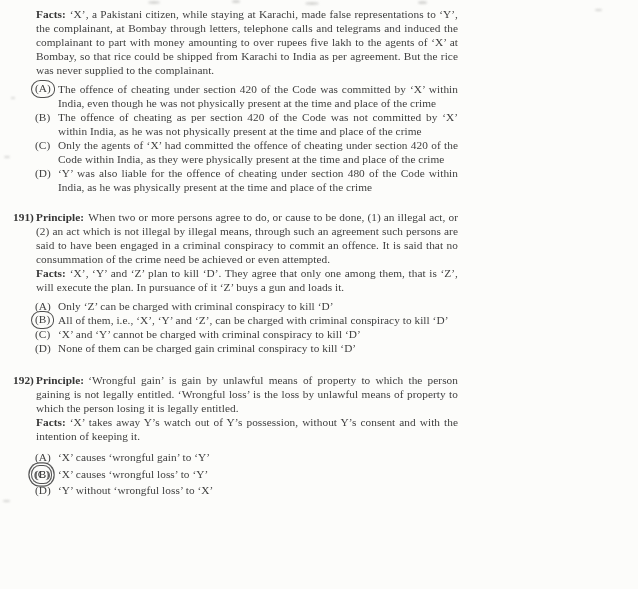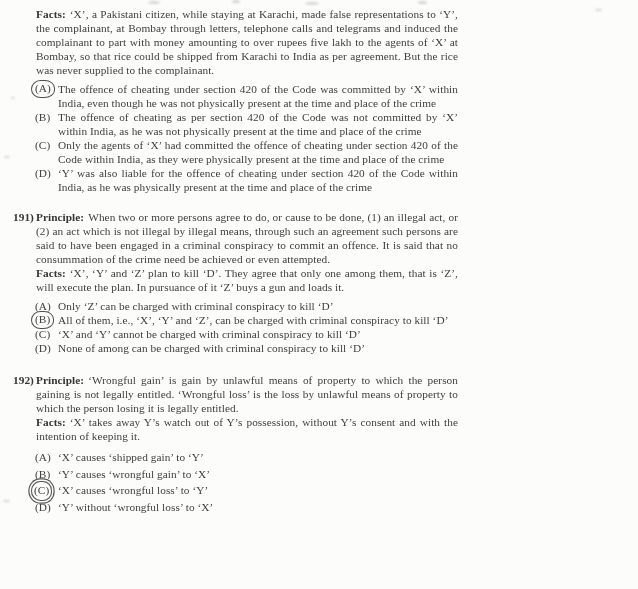--- a/index.html
+++ b/index.html
@@ -81,21 +81,21 @@
         <p class="opt">
           <span class="optlabel">(B)</span>
           <span class="opttext">The offence of cheating as per section 420 of the Code was not committed by ‘X’ within India, as he was not physically present at the time and place of the crime</span>
         </p>
         <p class="opt">
           <span class="optlabel">(C)</span>
           <span class="opttext">Only the agents of ‘X’ had committed the offence of cheating under section 420 of the Code within&nbsp;India, as they were physically present at the time and place of the crime</span>
         </p>
         <p class="opt">
           <span class="optlabel">(D)</span>
-          <span class="opttext">‘Y’ was also liable for the offence of cheating under section 420 of the Code within India, as he was physically present at the time and place of the crime</span>
+          <span class="opttext">‘Y’ was also liable for the offence of cheating under section 480 of the Code within India, as he was physically present at the time and place of the crime</span>
         </p>
       </div>
     </div>
 
     <div class="qblock q191">
       <span class="qnum">191)</span>
       <p class="para">
         <b class="lbl">Principle:</b><span>When two or more persons agree to do, or cause to be done, (1) an illegal act, or (2) an act which is not illegal by illegal means, through such an agreement such persons are said to have been engaged in a criminal conspiracy to commit an offence. It is said that no consummation of the crime need be achieved or even attempted.</span>
       </p>
       <p class="para">
@@ -109,41 +109,40 @@
         <p class="opt">
           <span class="optlabel circle">(B)</span>
           <span class="opttext">All of them, i.e., ‘X’, ‘Y’ and ‘Z’, can be charged with criminal conspiracy to kill ‘D’</span>
         </p>
         <p class="opt">
           <span class="optlabel">(C)</span>
           <span class="opttext">‘X’ and ‘Y’ cannot be charged with criminal conspiracy to kill ‘D’</span>
         </p>
         <p class="opt">
           <span class="optlabel">(D)</span>
-          <span class="opttext">None of among can be charged with criminal conspiracy to kill ‘D’</span>
+          <span class="opttext">None of them can be charged gain criminal conspiracy to kill ‘D’</span>
         </p>
       </div>
     </div>
 
     <div class="qblock q192">
       <span class="qnum">192)</span>
       <p class="para">
         <b class="lbl">Principle:</b><span>‘Wrongful gain’ is gain by unlawful means of property to which the person gaining is not legally entitled. ‘Wrongful loss’ is the loss by unlawful means of property to which the person losing it is legally entitled.</span>
       </p>
       <p class="para">
         <b class="lbl">Facts:</b><span>‘X’ takes away Y’s watch out of Y’s possession, without Y’s consent and with the intention of keeping it.</span>
       </p>
       <div class="opts">
         <p class="opt">
           <span class="optlabel">(A)</span>
-          <span class="opttext">‘X’ causes ‘shipped gain’ to ‘Y’</span>
+          <span class="opttext">‘X’ causes ‘wrongful gain’ to ‘Y’</span>
         </p>
         <p class="opt">
           <span class="optlabel">(B)</span>
-          <span class="opttext">‘Y’ causes ‘wrongful gain’ to ‘X’</span>
         </p>
         <p class="opt">
           <span class="optlabel circle-double">(C)</span>
           <span class="opttext">‘X’ causes ‘wrongful loss’ to ‘Y’</span>
         </p>
         <p class="opt">
           <span class="optlabel">(D)</span>
           <span class="opttext">‘Y’ without ‘wrongful loss’ to ‘X’</span>
         </p>
       </div>

